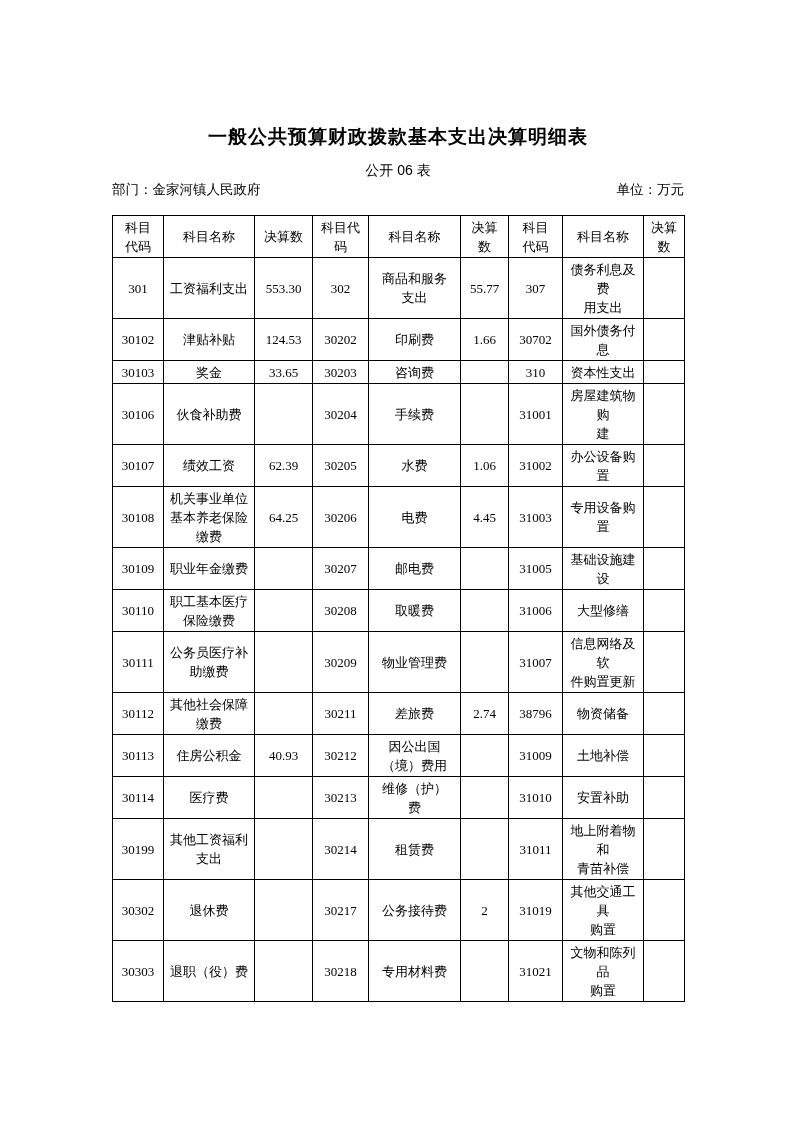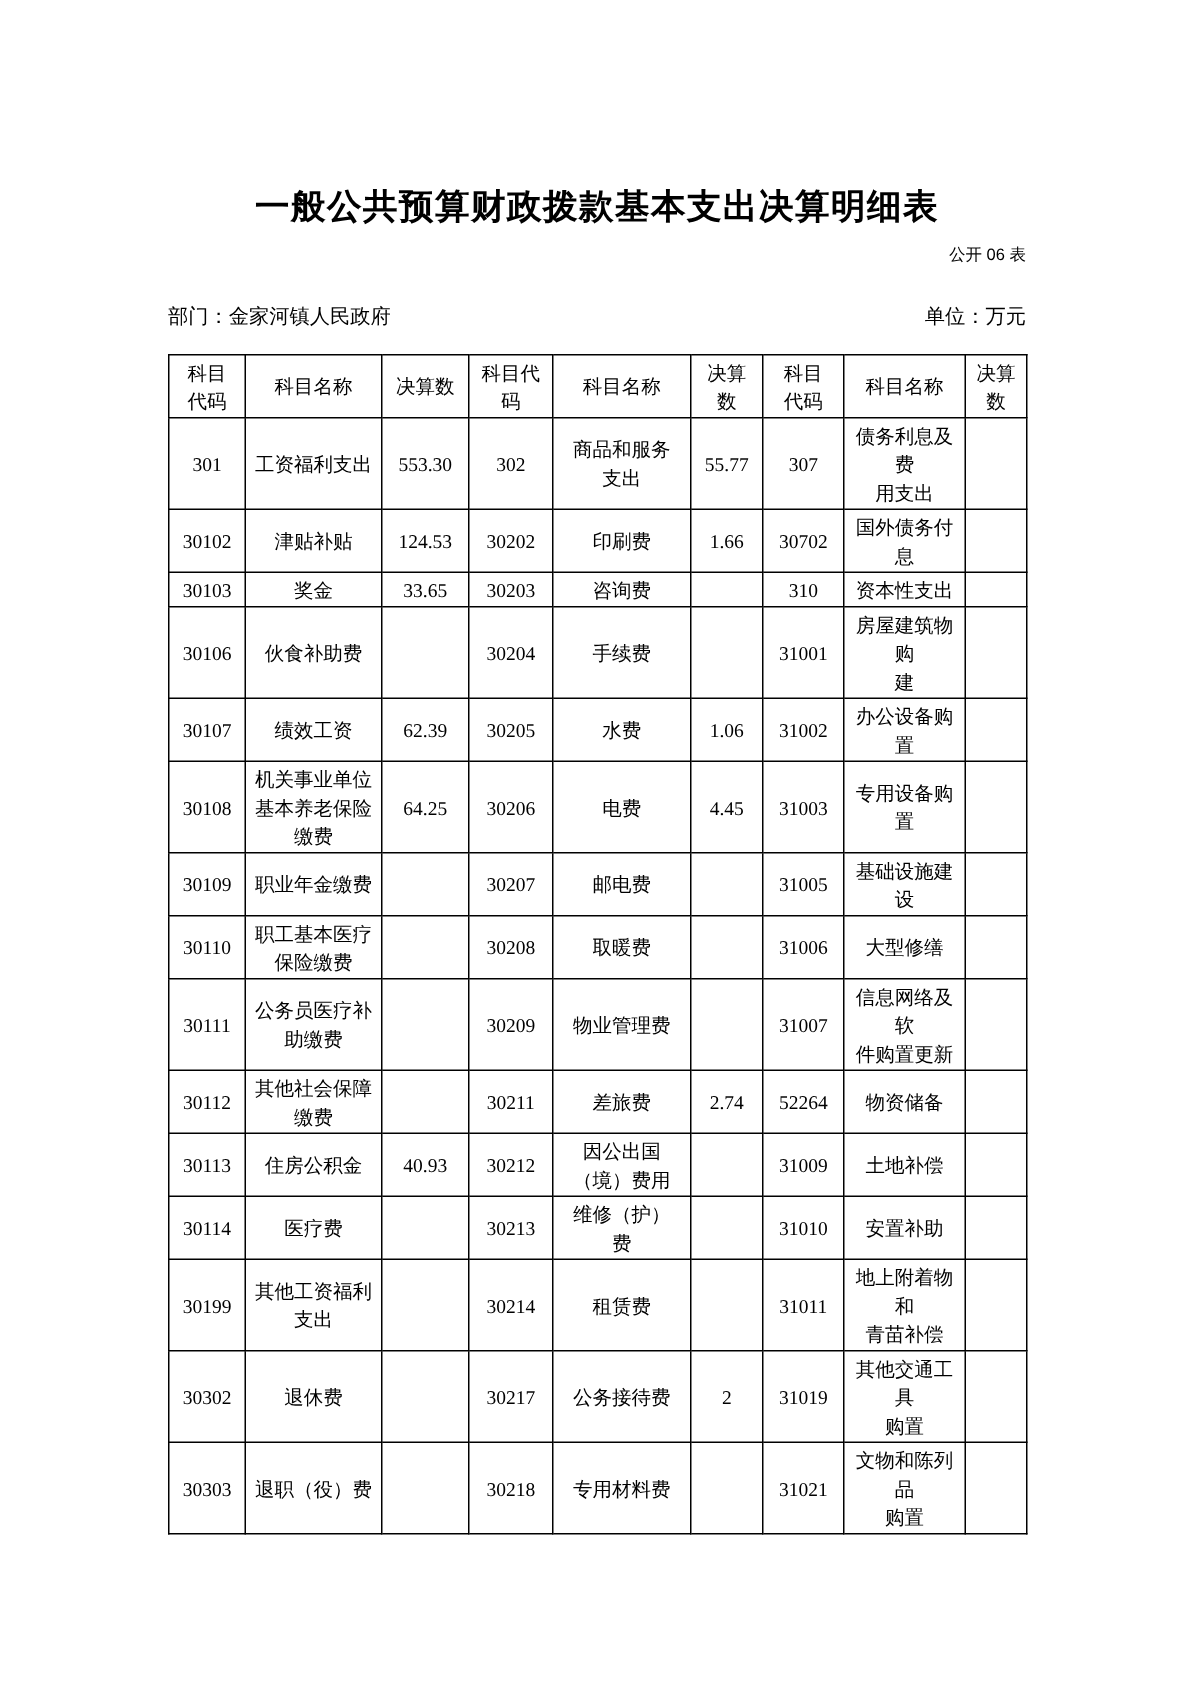--- a/index.html
+++ b/index.html
@@ -19,31 +19,31 @@
   .content {
     position: absolute;
     left: 112px;
     top: 122px;
     width: 572px;
   }
   .doc-title {
     text-align: center;
     font-family: "Liberation Sans", sans-serif;
     font-weight: bold;
-    font-size: 23px;
+    font-size: 19px;
     line-height: 30px;
     letter-spacing: 1px;
     margin: 0 0 10px 0;
   }
   .form-number {
-    text-align: right;
+    text-align: center;
     font-family: "Liberation Sans", sans-serif;
-    font-size: 11px;
+    font-size: 14px;
     line-height: 16px;
-    margin-bottom: 24px;
+    margin-bottom: 3px;
   }
   .meta-row {
     display: flex;
     justify-content: space-between;
     align-items: flex-end;
     font-family: "Liberation Sans", sans-serif;
     font-size: 13.5px;
     line-height: 17px;
     margin-bottom: 17px;
   }
@@ -225,21 +225,21 @@
             <td></td>
           </tr>
           <tr>
             <td>30112</td>
             <td>其他社会保障
 缴费</td>
             <td></td>
             <td>30211</td>
             <td>差旅费</td>
             <td>2.74</td>
-            <td>52264</td>
+            <td>38796</td>
             <td>物资储备</td>
             <td></td>
           </tr>
           <tr>
             <td>30113</td>
             <td>住房公积金</td>
             <td>40.93</td>
             <td>30212</td>
             <td>因公出国
 （境）费用</td>

